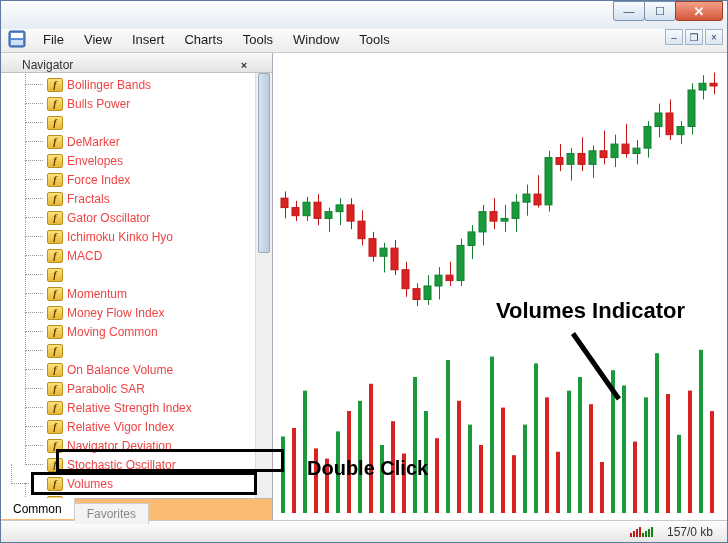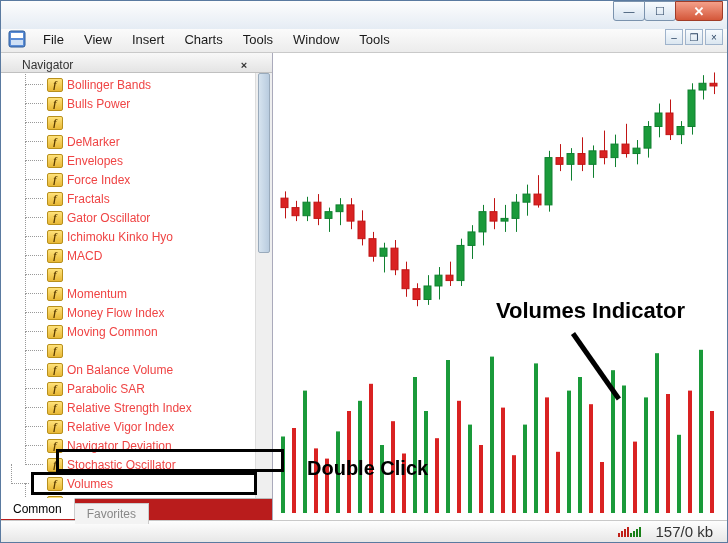--- a/index.html
+++ b/index.html
@@ -24,30 +24,30 @@
 .nav-tree { flex: 1; overflow: hidden; position: relative; padding: 2px 0; }
 .nav-scroll { position: absolute; right: 0; top: 0; width: 17px; height: 100%; background: #efefef; border-left: 1px solid #ddd; }
 .nav-scroll-thumb { position: absolute; left: 2px; right: 2px; top: 0; height: 180px; background: linear-gradient(90deg,#d6e3ef,#b9ccdf); border: 1px solid #9ab; border-radius: 2px; }
 .tree-list { list-style: none; margin-left: 46px; margin-right: 17px; }
 .tree-item { height: 19px; display: flex; align-items: center; cursor: default; position: relative; }
 .tree-item::before { content: ""; position: absolute; left: -22px; top: 9px; width: 18px; border-top: 1px dotted #999; }
 .tree-item::after { content: ""; position: absolute; left: -22px; top: -10px; height: 20px; border-left: 1px dotted #999; }
 .tree-icon { width: 16px; height: 14px; background: linear-gradient(#ffe27a,#e8b836); border: 1px solid #b8901c; border-radius: 2px; display: flex; align-items: center; justify-content: center; margin-right: 4px; flex-shrink: 0; font-size: 10px; font-style: italic; font-weight: bold; color: #5c3d00; font-family: Georgia, serif; }
 .tree-label { font-size: 12px; color: #ef4444; white-space: nowrap; overflow: hidden; }
 .tree-item.highlighted { outline: 3px solid #000; outline-offset: -1px; z-index: 2; margin-left: -14px; padding-left: 14px; }
-.nav-tabs { display: flex; border-top: 1px solid #bbb; background: #b91c1c; height: 22px; }
+.nav-tabs { display: flex; border-top: 1px solid #bbb; background: #fdba74; height: 22px; }
 .nav-tab { padding: 3px 12px; font-size: 12px; border-right: 1px solid #ccc; cursor: default; background: #fff; border-top: 1px solid #fff; position: relative; top: -1px; }
 .nav-tab.inactive { background: #f3f3f3; color: #888; border-top: 1px solid #ccc; top: 4px; }
 .chart-area { flex: 1; position: relative; background: #fff; overflow: hidden; }
 .chart-svg { position: absolute; left: 0; top: 0; }
 .annotation { position: absolute; font-size: 20px; font-weight: bold; color: #000; font-family: Arial, sans-serif; }
 .annotation.a1 { right: 42px; top: 245px; font-size: 22px; margin-left: 44px; }
 .annotation.a2 { left: 34px; top: 360px; font-size: 20px; margin-top: 44px; }
 .ann-line { position: absolute; background: #000; transform-origin: left center; }
-.statusbar { height: 22px; background: linear-gradient(#fefefe,#e7e7e7); border-top: 1px solid #c9c9c9; display: flex; align-items: center; padding: 0 6px; font-size: 15px; }
+.statusbar { height: 22px; background: linear-gradient(#fefefe,#e7e7e7); border-top: 1px solid #c9c9c9; display: flex; align-items: center; padding: 0 6px; font-size: 12px; }
 .statusbar .spacer { flex: 1; }
 .conn-icon { display: flex; align-items: flex-end; gap: 1px; margin-right: 14px; }
 .conn-bar { width: 2px; background: #c02018; }
 .conn-bar.g { background: #188018; }
 .status-text { color: #333; margin-right: 8px; }
 .highlight-box { position: absolute; border: 3px solid #000; left: 55px; width: 228px; top: 448px; height: 23px; z-index: 5; pointer-events: none; }
 </style>
 </head>
 <body>
 

